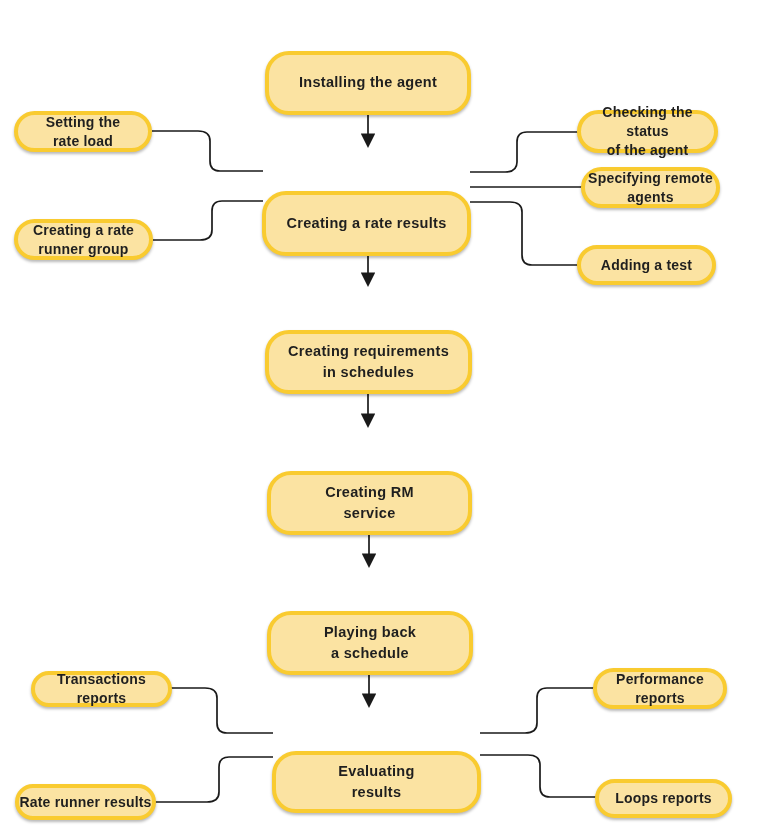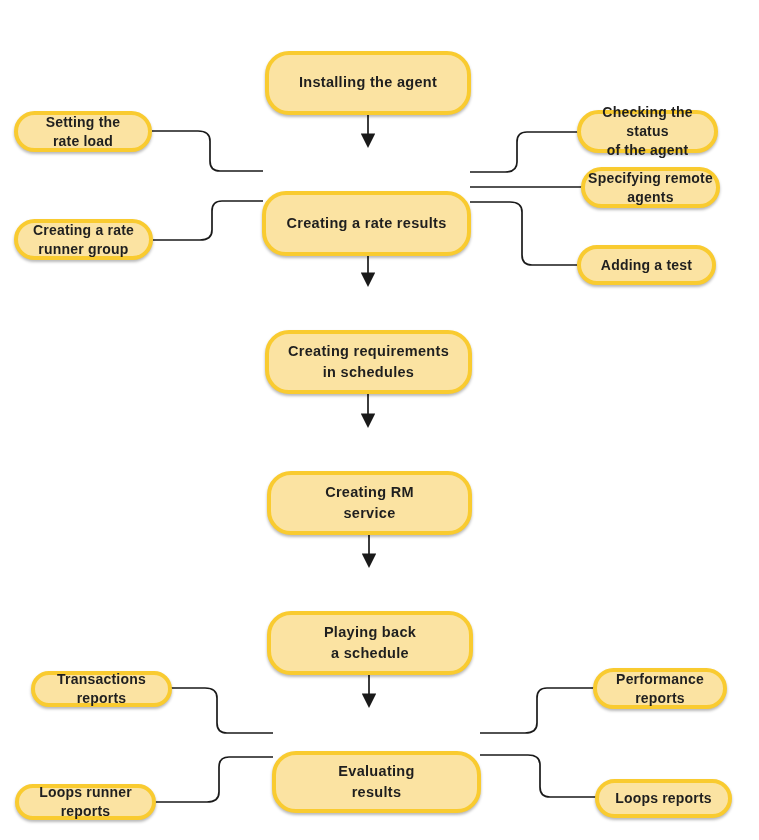--- a/index.html
+++ b/index.html
@@ -128,17 +128,17 @@
   <div class="node pill" id="n-setting">Setting the
 rate load</div>
   <div class="node pill" id="n-runnergroup">Creating a rate
 runner group</div>
   <div class="node pill" id="n-checking">Checking the status
 of the agent</div>
   <div class="node pill" id="n-specifying">Specifying remote
 agents</div>
   <div class="node pill" id="n-adding">Adding a test</div>
   <div class="node pill" id="n-transactions">Transactions reports</div>
-  <div class="node pill" id="n-raterunner">Loops runner reports</div>
+  <div class="node pill" id="n-raterunner">Rate runner results</div>
   <div class="node pill" id="n-performance">Performance reports</div>
   <div class="node pill" id="n-loops">Loops reports</div>
 
 </div>
 
 </body></html>

